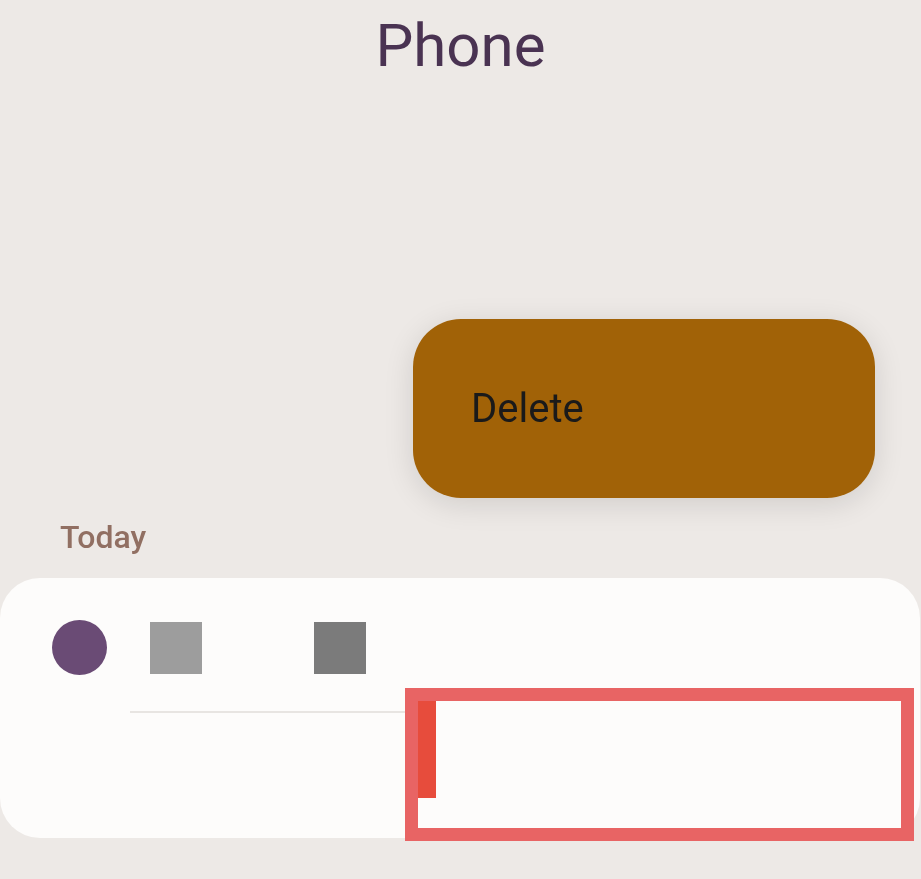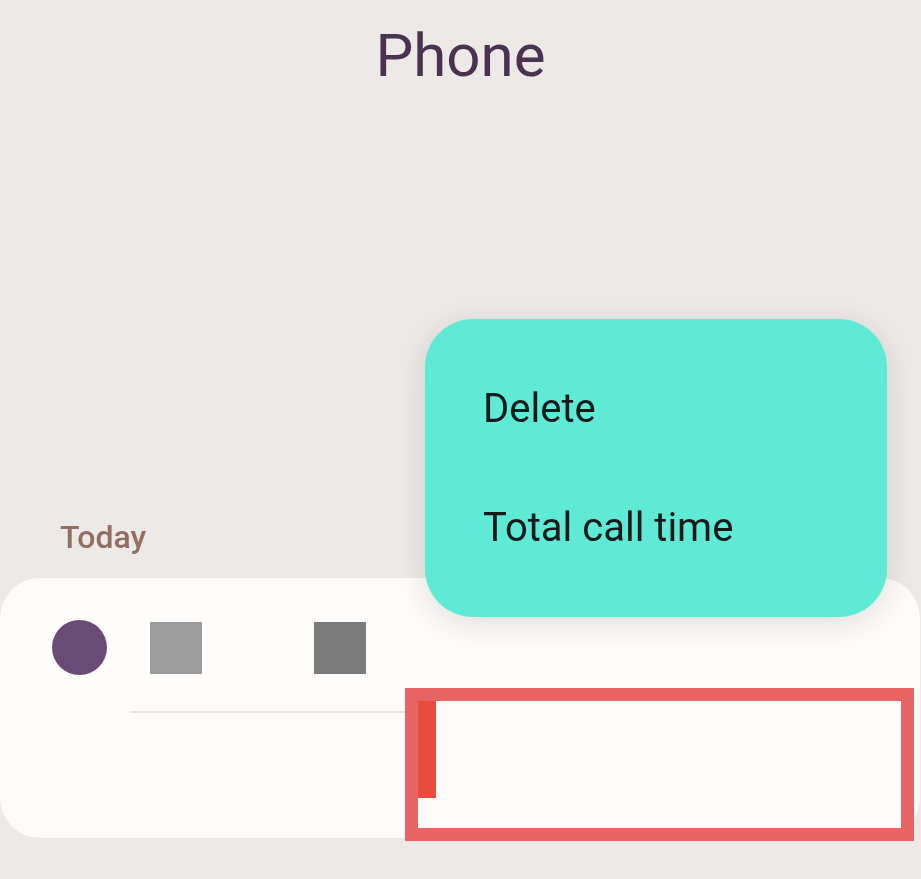--- a/index.html
+++ b/index.html
@@ -13,21 +13,21 @@
       background: #ede9e6;
       font-family: -apple-system, BlinkMacSystemFont, 'Segoe UI', Roboto, sans-serif;
       position: relative;
       overflow: hidden;
     }
     .page-title {
       text-align: center;
       font-size: 60px;
       font-weight: 400;
       color: #4a3352;
-      padding-top: 20px;
+      padding-top: 10px;
     }
     .section-label {
       position: absolute;
       top: 518px;
       left: 60px;
       font-size: 32px;
       font-weight: 500;
       color: #916f62;
     }
     .call-row {
@@ -85,23 +85,23 @@
       position: absolute;
       top: 120px;
       left: 412px;
       width: 24px;
       height: 100px;
       background: #e74c3c;
     }
     .popup-menu {
       position: absolute;
       top: 319px;
-      left: 425px;
+      left: 413px;
       width: 462px;
-      background: #5eead4;
+      background: #a16207;
       border-radius: 48px;
       box-shadow: 0 6px 30px rgba(0,0,0,0.12);
       padding: 30px 0;
     }
     .menu-item {
       padding: 36px 58px;
       font-size: 40px;
       font-weight: 400;
       color: #1a1a1a;
       cursor: pointer;
@@ -139,16 +139,15 @@
   <div class="avatar-mask"></div>
   <div class="avatar"></div>
   <div class="redact-1"></div>
   <div class="redact-2"></div>
   <div class="divider"></div>
   <div class="red-stripe"></div>
 </div>
 
 <div class="popup-menu">
   <div class="menu-item">Delete</div>
-  <div class="menu-item">Total call time</div>
 </div>
 
 <div class="highlight-box"></div>
 
 </body></html>

